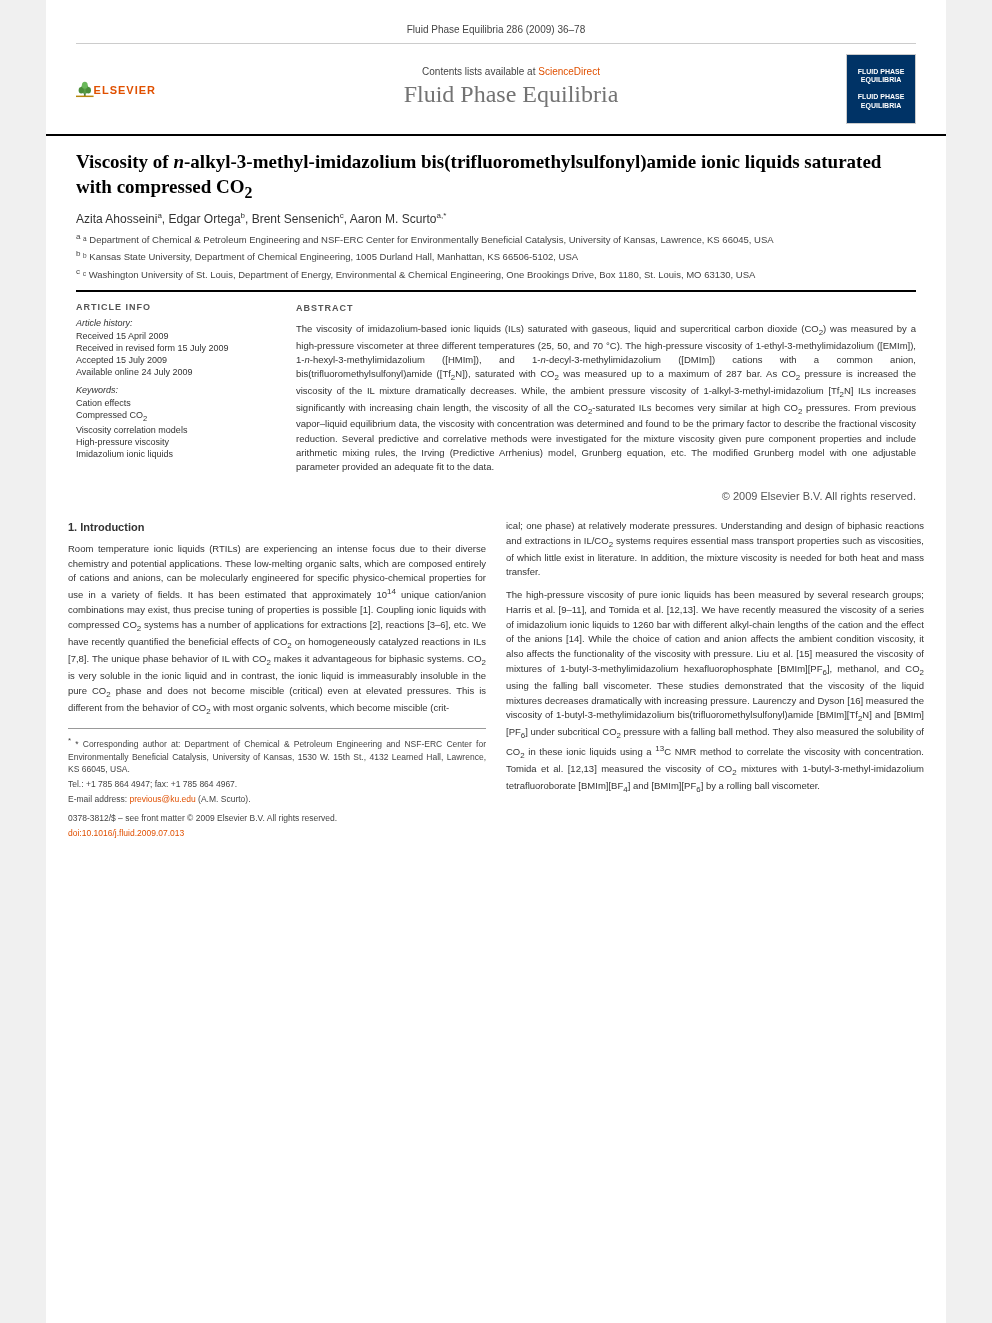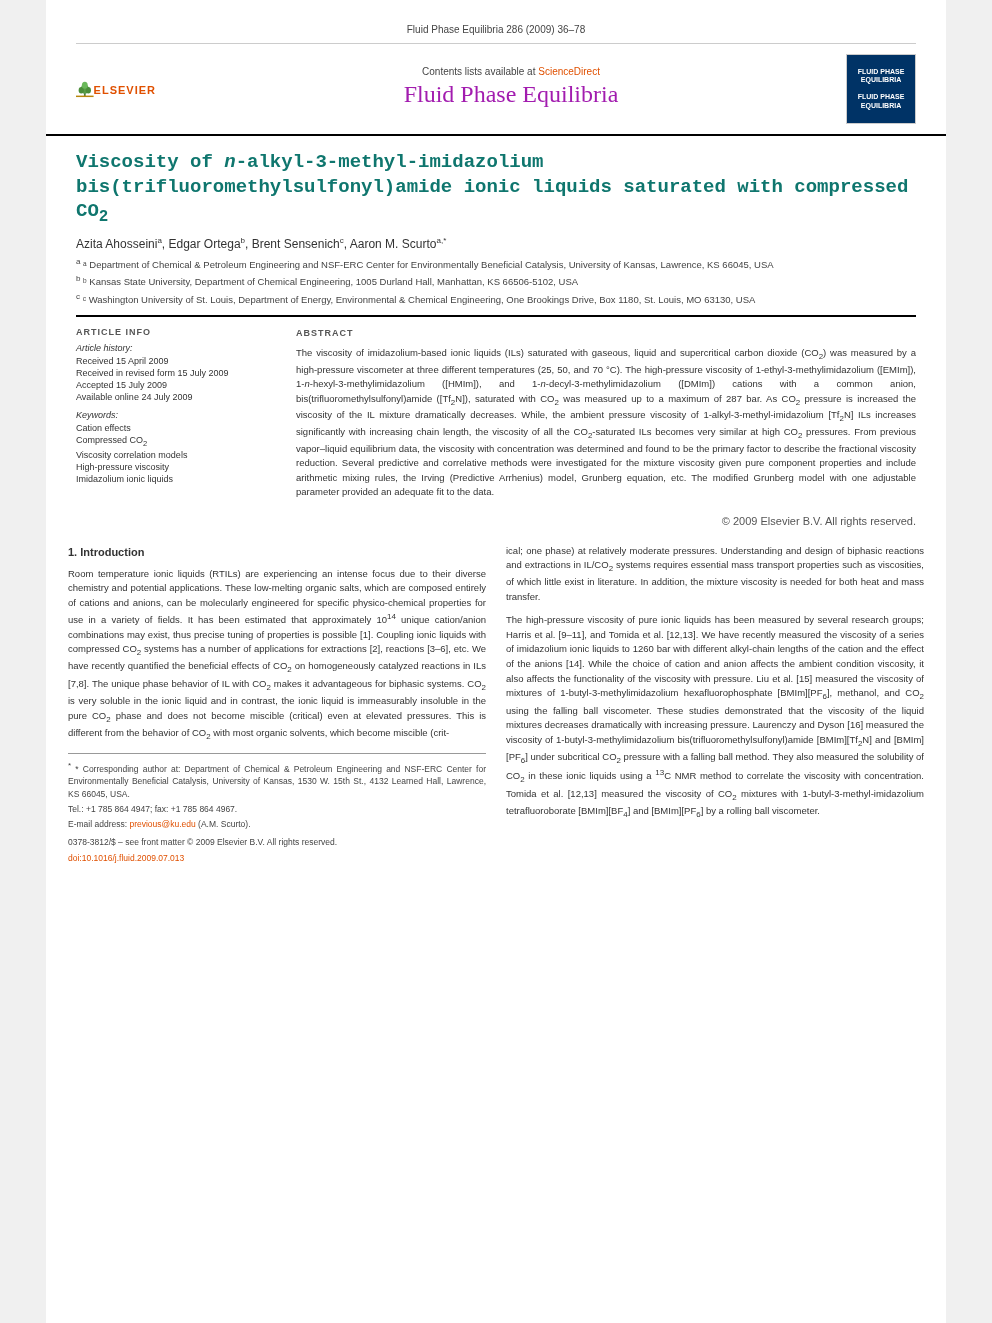--- a/index.html
+++ b/index.html
@@ -62,21 +62,21 @@
       font-size: 10px;
       color: #444;
       margin-bottom: 4px;
     }
     .sciencedirect-link {
       color: #e05000;
       font-size: 10px;
     }
     .journal-main-title {
       font-size: 24px;
-      color: #a21caf;
+      color: #737373;
       font-weight: normal;
       font-family: 'Times New Roman', serif;
       margin: 4px 0;
     }
     .journal-homepage {
       font-size: 10px;
       color: #444;
       margin-top: 4px;
     }
     .homepage-link {
@@ -104,23 +104,23 @@
       color: #fff;
       font-weight: bold;
       line-height: 1.2;
     }
     
     .article-content {
       padding: 14px 30px 0 30px;
     }
     .article-title {
       font-size: 19px;
-      font-family: Liberation Mono, monospace;
-      font-weight: bold;
-      color: #0f766e;
+      font-family: Liberation Serif, serif;
+      font-weight: bold;
+      color: #000000;
       margin-bottom: 8px;
       line-height: 1.3;
     }
     .authors {
       font-size: 12px;
       color: #333;
       margin-bottom: 5px;
     }
     .affiliations {
       font-size: 9.5px;

